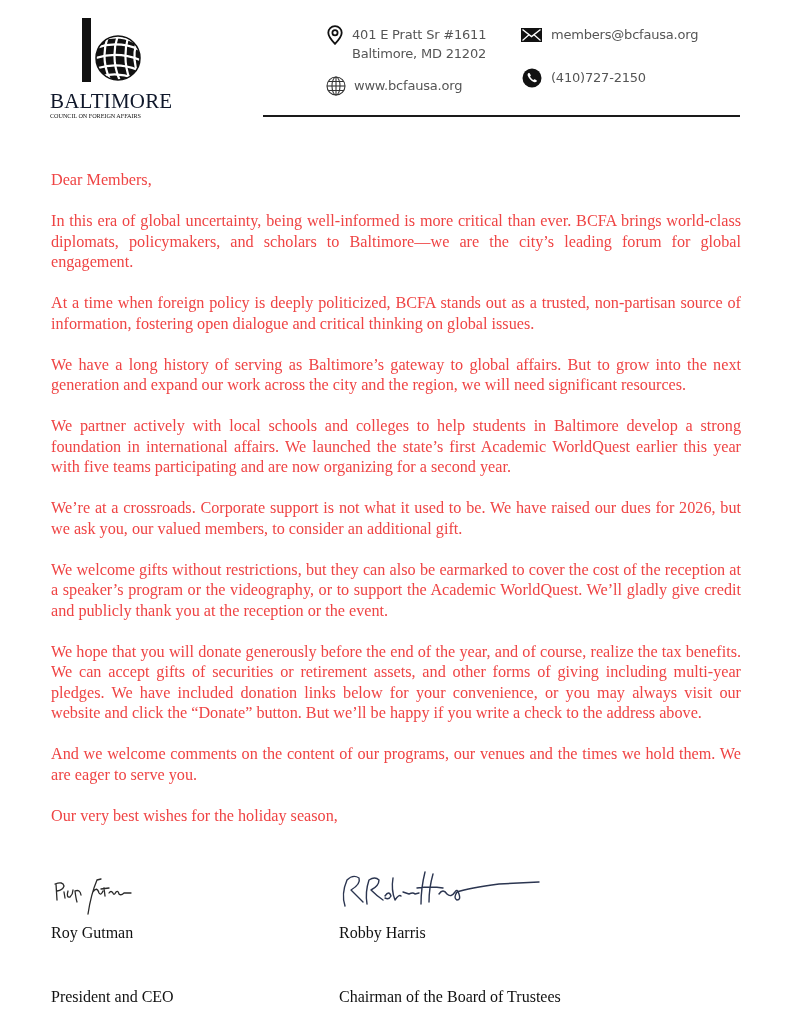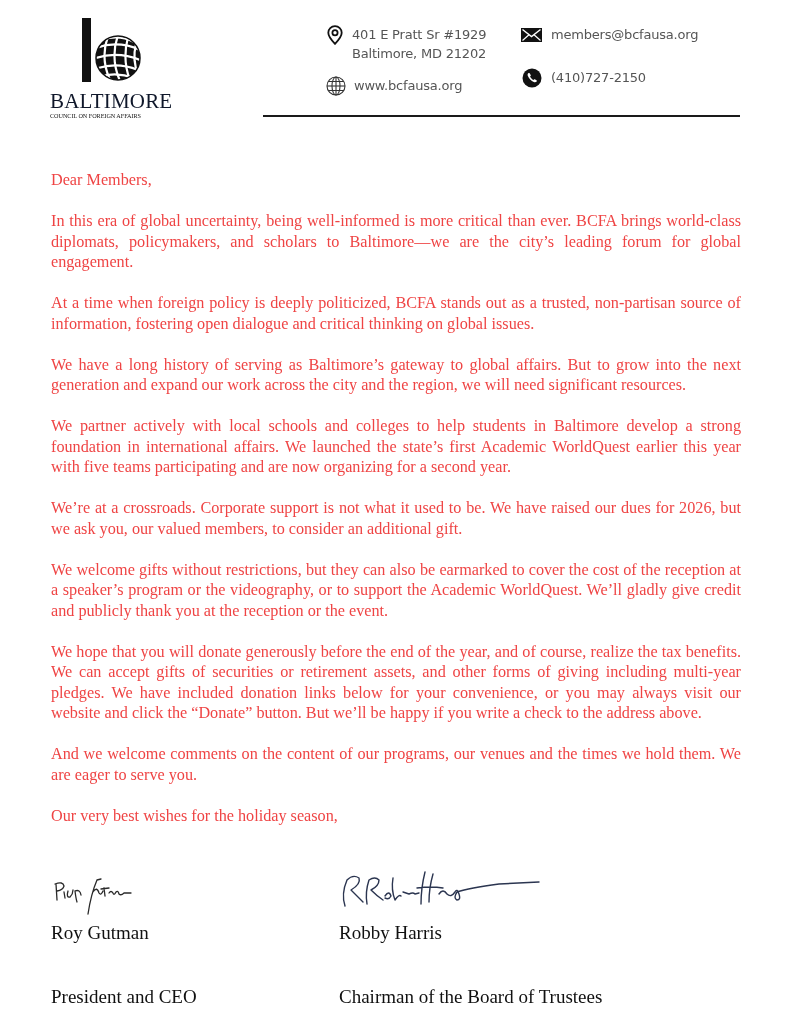--- a/index.html
+++ b/index.html
@@ -114,21 +114,21 @@
     .letter p.salutation { text-align: left; }
     .letter p.closing { text-align: left; margin-bottom: 0; }
 
     .signatures {
       position: absolute;
       left: 51px;
       top: 866px;
       width: 690px;
       height: 110px;
       font-family: "Liberation Serif", serif;
-      font-size: 19px;
+      font-size: 16px;
       line-height: 20.5px;
       color: #111;
     }
     .signer {
       position: absolute;
       top: 0;
     }
     .signer-1 { left: 0; width: 260px; }
     .signer-2 { left: 288px; width: 400px; }
     .sig-img {
@@ -169,21 +169,21 @@
     <div class="logo-sub">COUNCIL ON FOREIGN AFFAIRS</div>
   </div>
 
   <div class="contact c-address">
     <span class="icon">
       <svg width="16" height="20" viewBox="0 0 16 20" xmlns="http://www.w3.org/2000/svg">
         <path d="M8 1.2 C4.2 1.2 1.3 4.1 1.3 7.8 C1.3 12 8 18.8 8 18.8 C8 18.8 14.7 12 14.7 7.8 C14.7 4.1 11.8 1.2 8 1.2 Z" fill="none" stroke="#111" stroke-width="1.8"></path>
         <circle cx="8" cy="7.8" r="2.6" fill="none" stroke="#111" stroke-width="1.8"></circle>
       </svg>
     </span>
-    <span class="txt">401 E Pratt Sr #1929</span>
+    <span class="txt">401 E Pratt Sr #1611</span>
     <span class="txt" style="top:19px">Baltimore, MD 21202</span>
   </div>
 
   <div class="contact c-web">
     <span class="icon">
       <svg width="20" height="20" viewBox="0 0 20 20" xmlns="http://www.w3.org/2000/svg">
         <g fill="none" stroke="#333" stroke-width="1.1">
           <circle cx="10" cy="10" r="9"></circle>
           <ellipse cx="10" cy="10" rx="4" ry="9"></ellipse>
           <line x1="10" y1="1" x2="10" y2="19"></line>

